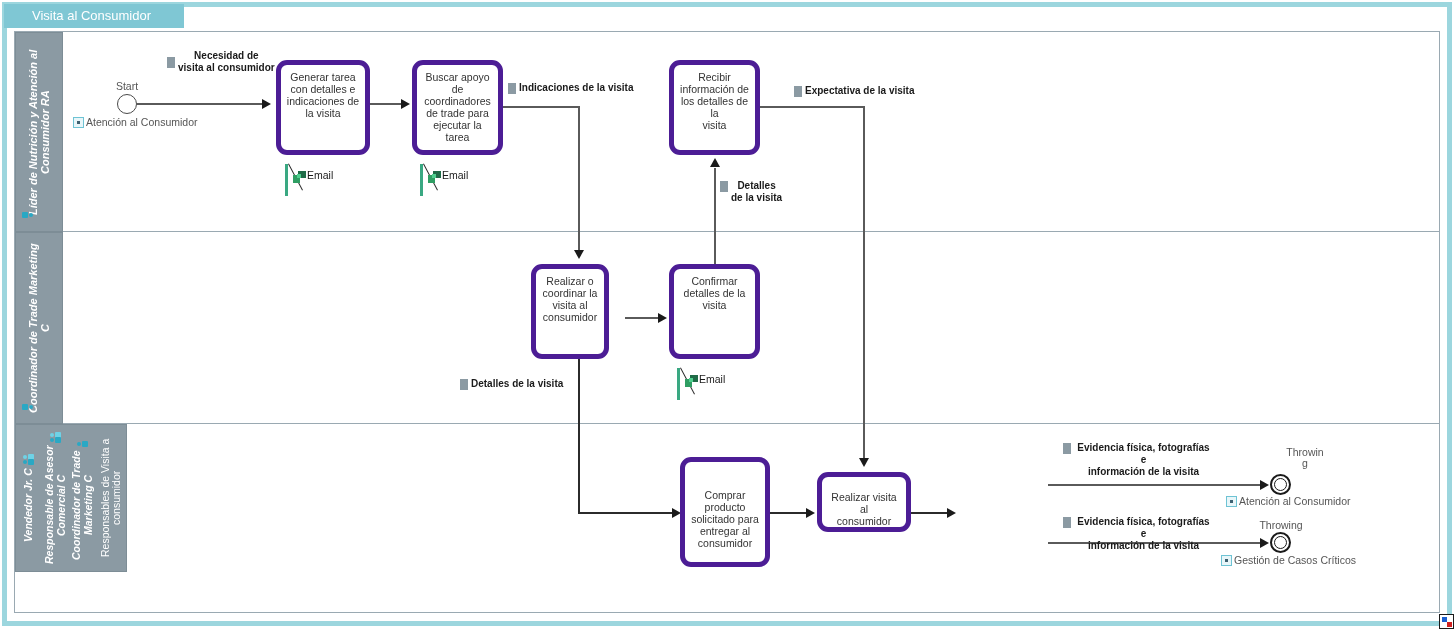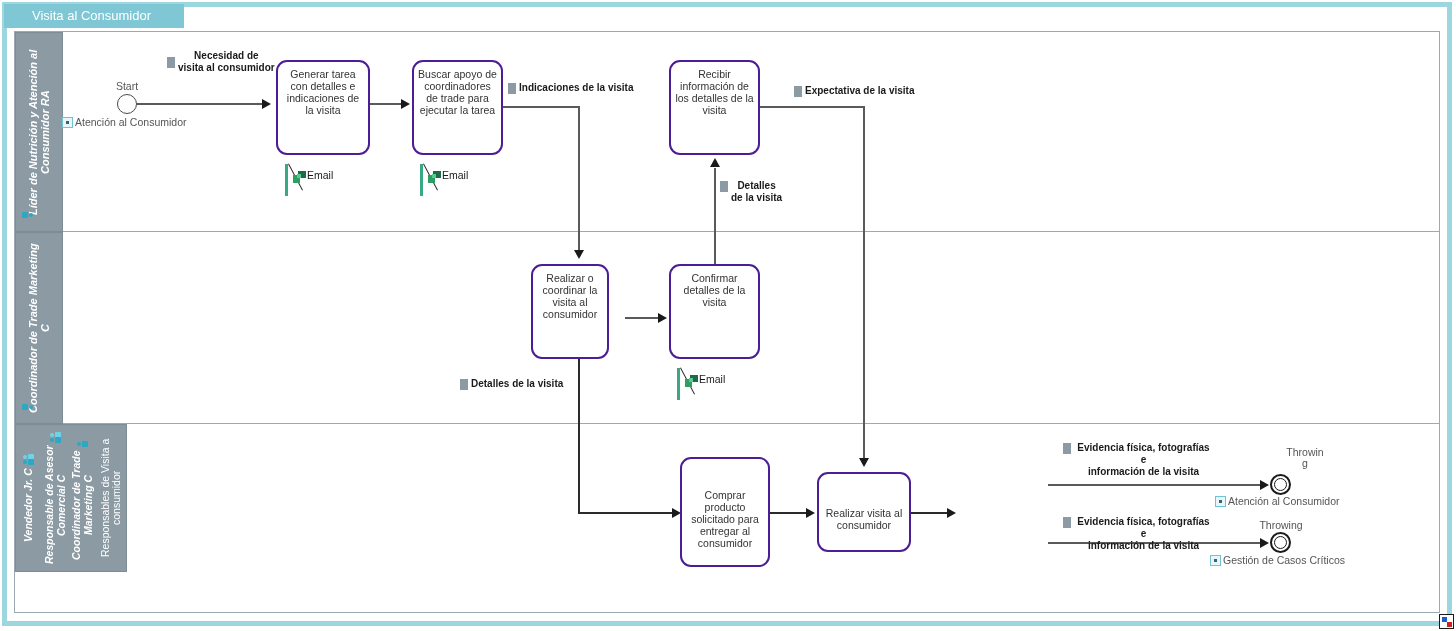--- a/index.html
+++ b/index.html
@@ -127,21 +127,21 @@
     width: 6px; height: 6px; border-radius: 1px;
     background: #2aa8c4;
   }
   .role-ic.dbl::before { box-shadow: 5px 0 0 #6fd2e6; }
   .role-ic.dbl::after { box-shadow: 5px 0 0 #6fd2e6; }
 
   
   .task {
     position: absolute;
     box-sizing: border-box;
-    border: 2px solid #4c1d95;
+    border: 5px solid #4c1d95;
     border-radius: 11px;
     background: #ffffff;
     color: #333333;
     font-size: 10.5px;
     line-height: 12px;
     text-align: center;
     display: flex;
     align-items: flex-start;
     justify-content: center;
     padding: 6px 4px 0 4px;
@@ -226,20 +226,21 @@
 
   
   .linkref {
     position: absolute;
     display: flex;
     align-items: center;
     gap: 2px;
     font-size: 10.5px;
     color: #555555;
     white-space: nowrap;
+    padding-left: 11px;
   }
   .linkref .sq {
     flex: 0 0 auto;
     width: 9px; height: 9px;
     border: 1px solid #6ec3d4;
     background: #e8f6f9;
     position: relative;
   }
   .linkref .sq::after {
     content: "";
@@ -478,21 +479,21 @@
     <span>Comprar
 producto
 solicitado para
 entregar al
 consumidor</span>
   </div>
 
   <div class="conn h dark" style="left:770px; top:512px; width:38px;"></div>
   <div class="arrow right" style="left:806px; top:508px;"></div>
 
-  <div class="task mid" style="left:817px; top:472px; width:94px; height:80px;">
+  <div class="task mid" style="left:817px; top:472px; width:94px; height:60px;">
     <span>Realizar visita al
 consumidor</span>
   </div>
 
   <div class="conn h dark" style="left:911px; top:512px; width:38px;"></div>
   <div class="arrow right" style="left:947px; top:508px;"></div>
 
 
   <div class="conn h" style="left:1048px; top:484px; width:217px;"></div>
   <div class="arrow right" style="left:1260px; top:480px;"></div>

